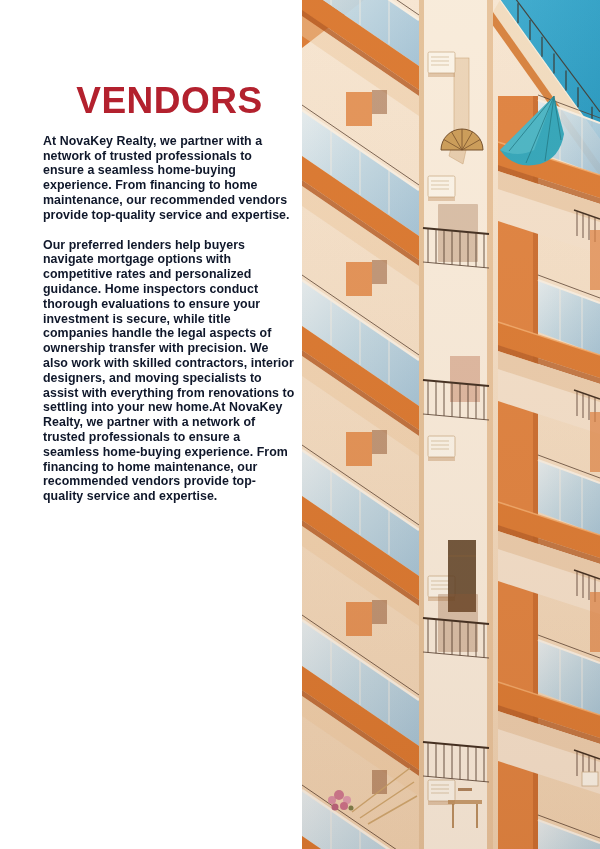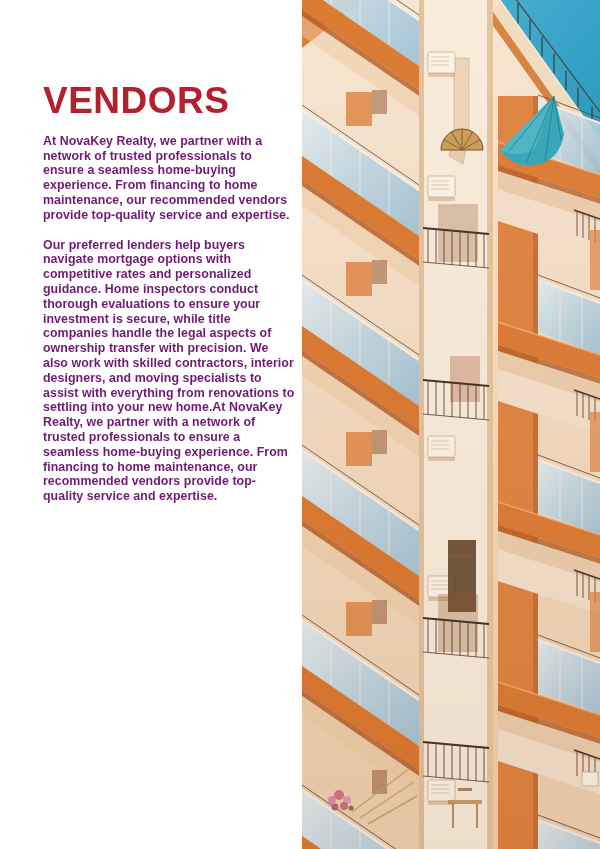--- a/index.html
+++ b/index.html
@@ -16,28 +16,29 @@
     width:253px;
   }
   .page-title {
     font-family:"Liberation Sans", sans-serif;
     font-weight:700;
     font-size:37px;
     line-height:1.05;
     letter-spacing:.5px;
     color:#B3212E;
     margin:0 0 13px 0;
+    text-align:center;
   }
   .body-par {
     font-family:"Liberation Sans", sans-serif;
     font-weight:600;
     font-size:12.4px;
     line-height:14.8px;
     letter-spacing:.05px;
-    color:#701a75;
+    color:#0f172a;
     margin:12px 0 15px 0;
   }
   .photo-col {
     position:absolute;
     left:302px; top:0;
     width:298px; height:849px;
     overflow:hidden;
   }
   .photo-col svg { display:block; }
 </style>

